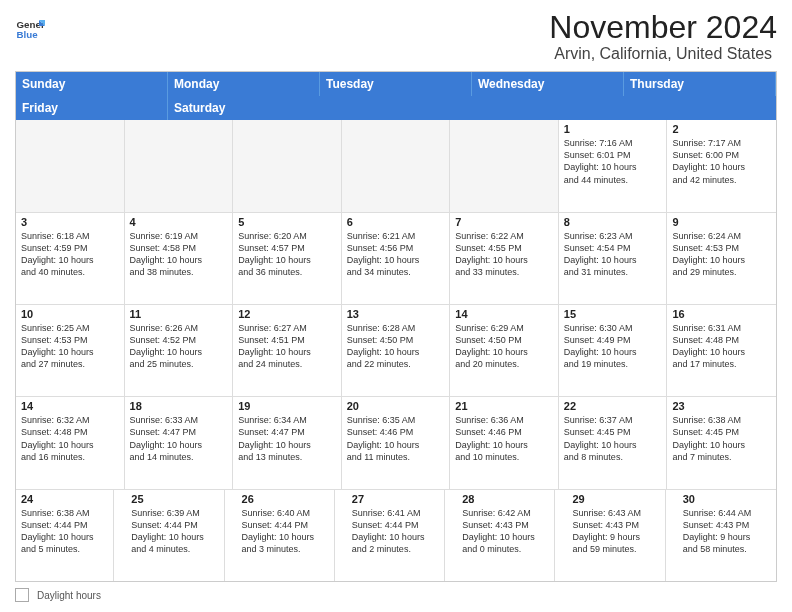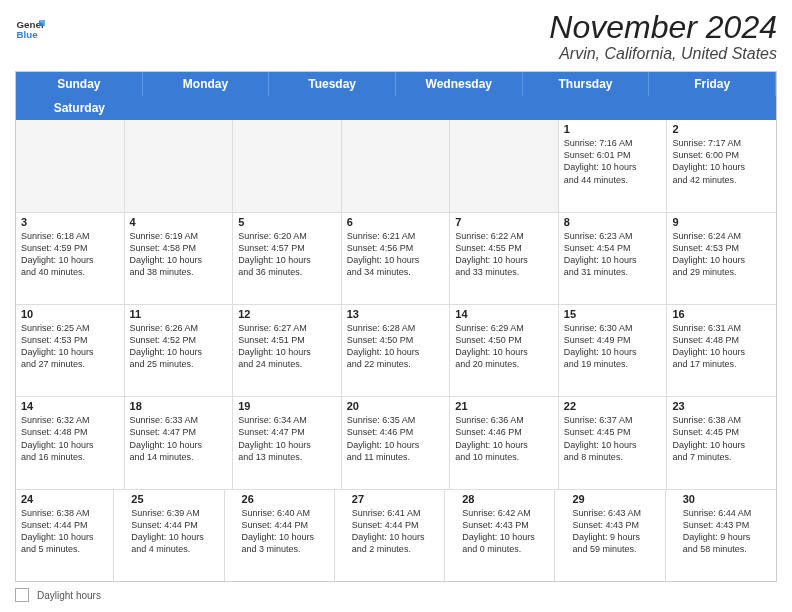--- a/index.html
+++ b/index.html
@@ -27,44 +27,42 @@
       display: flex;
       align-items: center;
       gap: 4px;
       margin-top: 4px;
     }
     .logo-icon {
       width: 30px;
       height: 30px;
     }
     .title-area {
-      text-align: right;
-      font-style: italic;
+      text-align: center;
     }
     .month-title {
       font-size: 32px;
       font-weight: normal;
       color: #222;
       line-height: 1.1;
     }
     .location {
       font-size: 16px;
       color: #444;
     }
     .calendar {
       flex: 1;
       border: 1px solid #ccc;
       display: flex;
       flex-direction: column;
     }
     .calendar-header {
       display: grid;
-      grid-template-columns: repeat(6, 1fr);
+      grid-template-columns: repeat(5, 1fr);
       background: #3a7bd5;
-      text-align: center;
     }
     .calendar-header .day-name {
       color: #fff;
       font-size: 12px;
       font-weight: bold;
       padding: 5px 6px;
       border-right: 1px solid #5a9be0;
     }
     .calendar-header .day-name:last-child {
       border-right: none;

